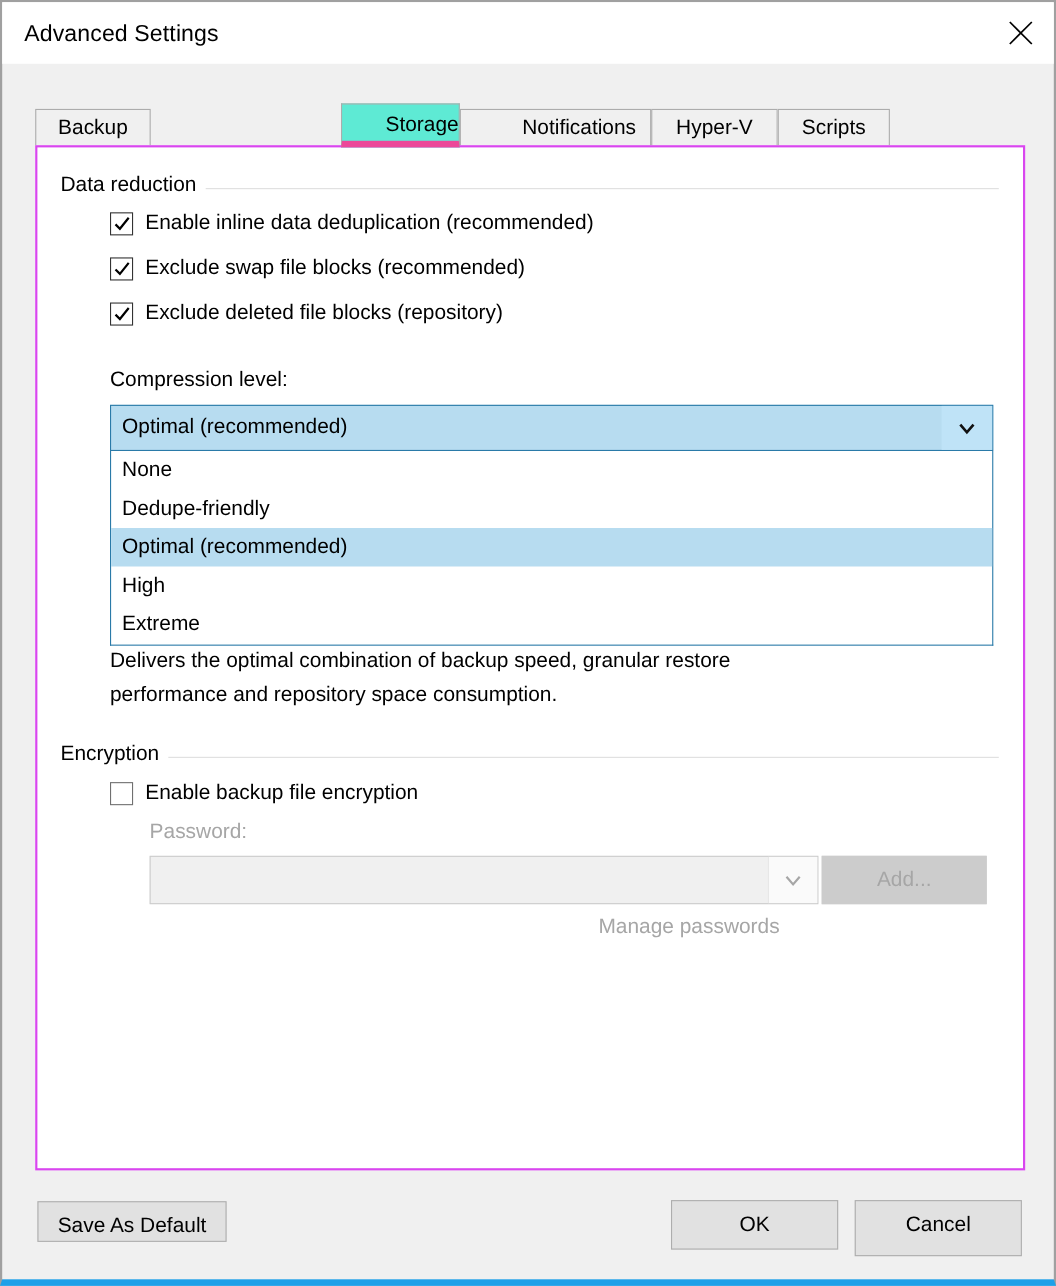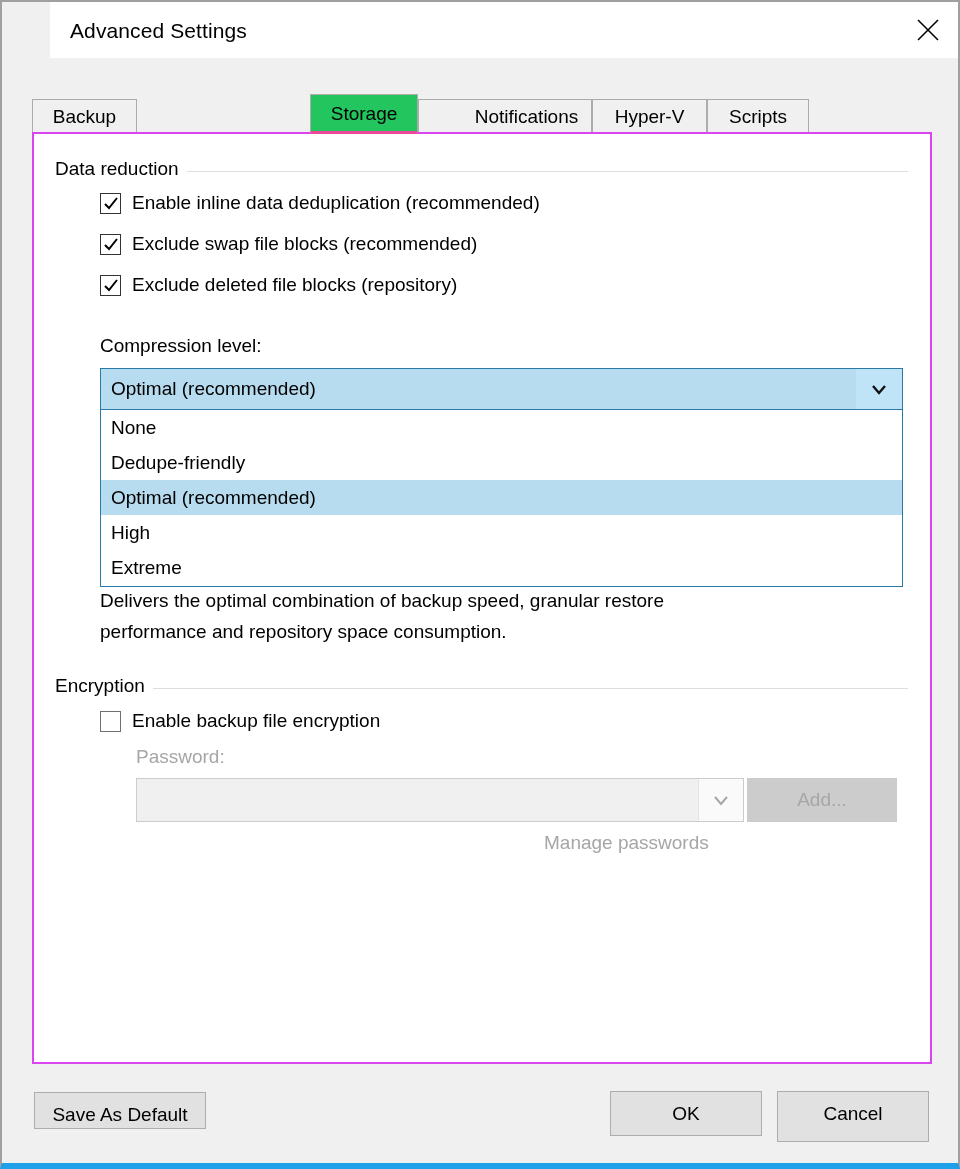--- a/index.html
+++ b/index.html
@@ -27,21 +27,20 @@
     background: #f0f0f0;
   }
 
   
   #titlebar {
     position: absolute;
     left: 0; top: 0;
     right: 0;
     height: 56px;
     background: #ffffff;
-    margin-left: 48px;
   }
   #title-text {
     position: absolute;
     left: 20px;
     top: 17px;
     font-size: 21px;
     color: #000000;
     letter-spacing: 0.1px;
     white-space: nowrap;
   }
@@ -73,25 +72,26 @@
     border-bottom: 1px solid #acacac;
     font-size: 19px;
     color: #000;
     line-height: 33px;
     text-align: center;
     white-space: nowrap;
     cursor: default;
     margin-top: 16px;
   }
   .tab.active {
-    background: #22c55e;
+    background: #5eead4;
     height: 40px;
     line-height: 38px;
-    border-bottom: 3px solid #ec4899;
+    border-bottom: 6px solid #ec4899;
     z-index: 5;
+    text-align: right;
   }
 
   
   #tabpanel {
     position: absolute;
     left: 30px;
     top: 130px;
     width: 900px;
     height: 932px;
     box-sizing: border-box;

